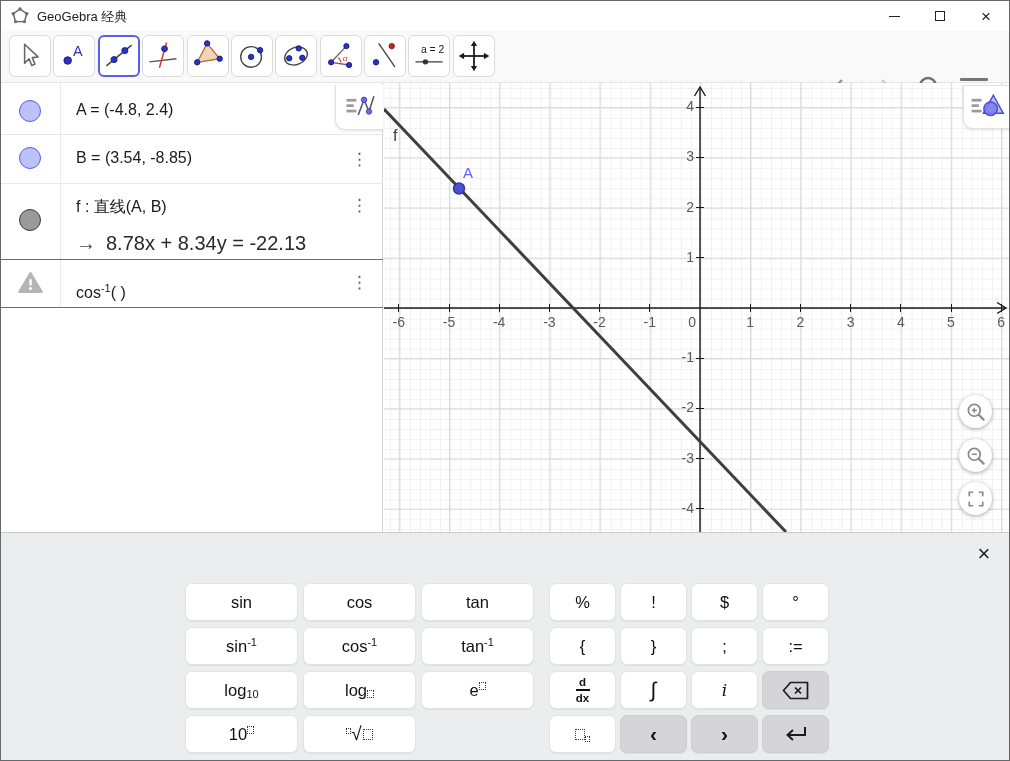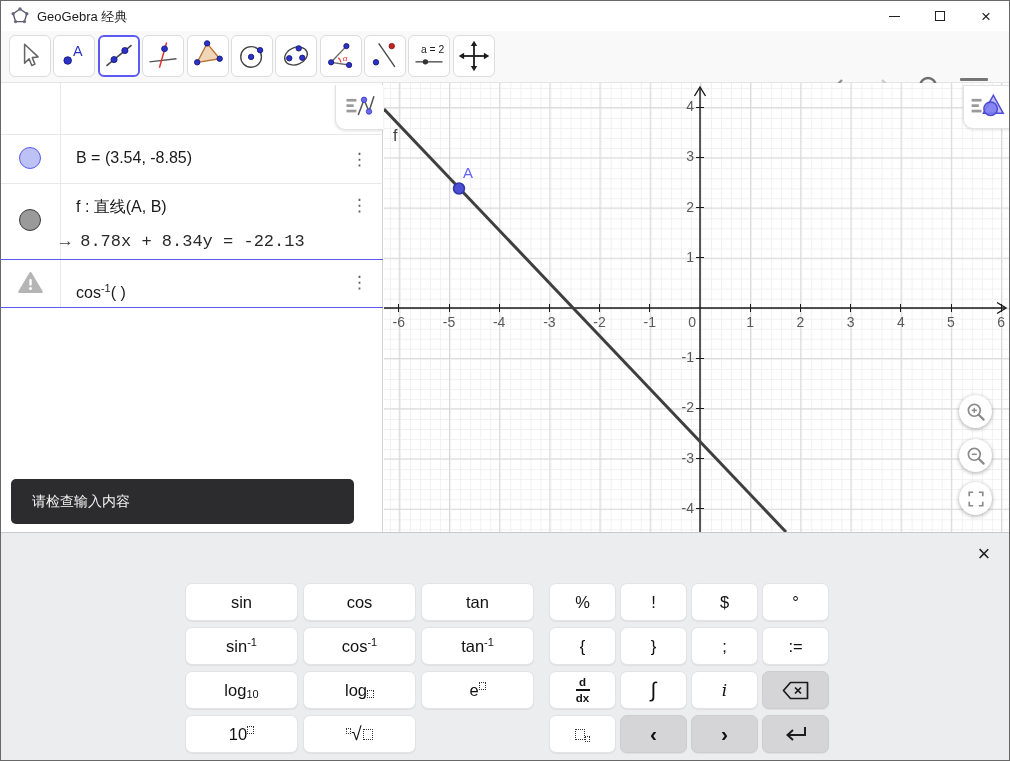--- a/index.html
+++ b/index.html
@@ -33,21 +33,21 @@
   .algebra { position:absolute; left:0; top:0; width:382px; height:449px; background:#fff; border-right:1px solid #d4d4d4; }
   .alg-vline { position:absolute; left:59px; top:0; width:1px; height:224px; background:#e9e9e9; }
   .alg-row { position:absolute; left:0; width:382px; }
   .alg-sep { position:absolute; left:0; width:382px; height:1px; background:#e8e8e8; }
   .alg-sep.blue { background:#5b5bf3; z-index:3; }
   .alg-marker { position:absolute; left:18px; width:22px; height:22px; border-radius:50%; }
   .m-blue { background:#bcc2f5; border:1.6px solid #5b5bf3; }
   .m-gray { background:#9a9a9a; border:1.6px solid #3c3c3c; }
   .alg-text { position:absolute; left:75px; font-size:16px; color:#1b1b1b; white-space:nowrap; }
   .alg-text sup { font-size:11px; }
-  .alg-eq { position:absolute; left:59px; font-size:17px; color:#2a2a2a; white-space:nowrap;font-family:Liberation Mono, monospace; }
+  .alg-eq { position:absolute; left:75px; font-size:20px; color:#2a2a2a; white-space:nowrap; }
   .alg-eq .arr { color:#444; margin-right:10px; }
   .dots { position:absolute; left:350px; width:16px; text-align:center; font-size:17px; color:#5f5f5f; letter-spacing:0; line-height:1; }
   .stylebar-btn {
     position:absolute; left:334px; top:2px; width:48px; height:45px; background:#fff;
     border:1px solid #e2e2e2; border-top:none; border-right:none; border-radius:0 0 0 10px;
     box-shadow:0 1px 3px rgba(0,0,0,.12); display:flex; align-items:center; justify-content:center; z-index:4;
   }
   .warn-icon { position:absolute; left:17px; }
   
   .graphics {
@@ -243,20 +243,24 @@
         <div></div>
         <div></div>
     </div>
   </div>
 
   <div class="main">
 
     <div class="algebra">
       <div class="alg-vline"></div>
 
+      <div class="alg-row" style="top:2px;height:49px">
+        <div class="alg-marker m-blue" style="top:15px"></div>
+        <div class="alg-text" style="top:16px">A = (-4.8, 2.4)</div>
+      </div>
       <div class="alg-sep" style="top:51px"></div>
 
       <div class="alg-row" style="top:51px;height:49px">
         <div class="alg-marker m-blue" style="top:13px"></div>
         <div class="alg-text" style="top:15px">B = (3.54, -8.85)</div>
         <span class="dots" style="top:17px">⋮</span>
       </div>
       <div class="alg-sep" style="top:100px"></div>
 
       <div class="alg-row" style="top:100px;height:76px">
@@ -375,23 +379,20 @@
           <rect x="4" y="9" width="11" height="3" fill="#9a9a9a"></rect>
             <rect x="4" y="15" width="8" height="3" fill="#9a9a9a"></rect>
             <rect x="4" y="21" width="11" height="3" fill="#9a9a9a"></rect>
           <polygon points="28,5 39,25 17,25" fill="#8c8cf0" fill-opacity="0.55" stroke="#4b4bd6" stroke-width="1.6"></polygon>
           <circle cx="25" cy="20" r="7.5" fill="#7b7bf0" fill-opacity="0.85" stroke="#4b4bd6" stroke-width="1.6"></circle>
         </svg>
       </div>
     </div>
   </div>
 
-  <div class="toast">
-    <span>请检查输入内容</span>
-  </div>
 
   <div class="keyboard">
     <div class="kb-close">
         <span>×</span>
       </div>
     <div class="kb-body">
       <div class="kb-left" id="kb-left">
           <div class="key">sin</div>
           <div class="key">cos</div>
           <div class="key">tan</div>

